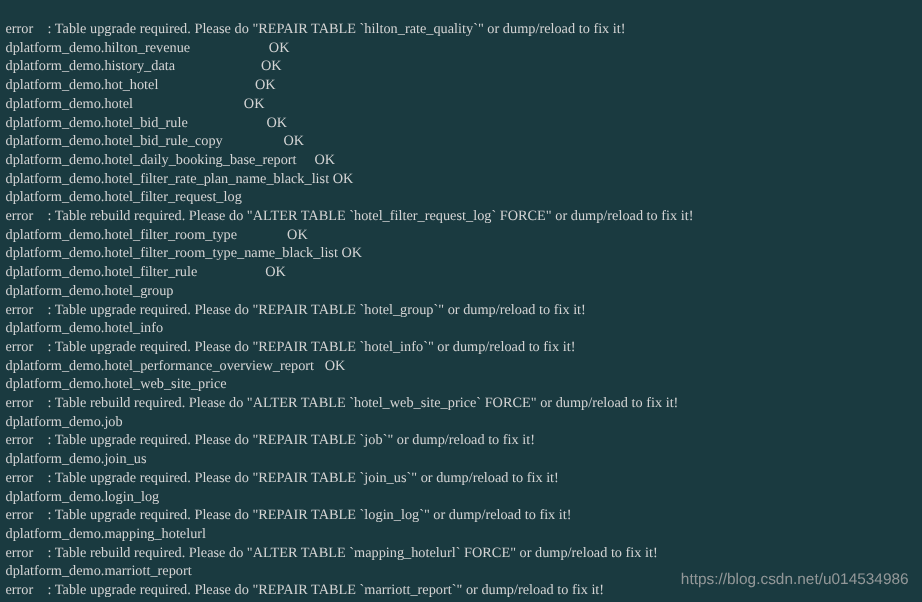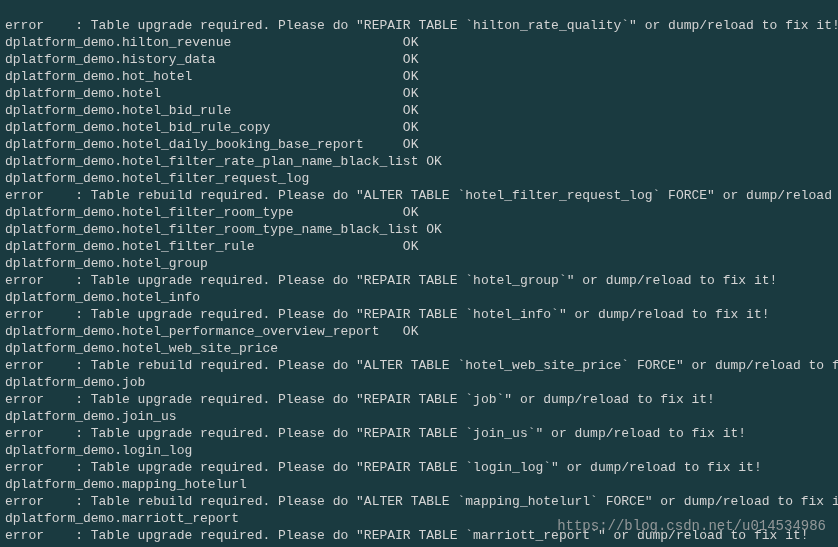--- a/index.html
+++ b/index.html
@@ -19,28 +19,29 @@
       overflow: hidden;
       position: relative;
     }
     .terminal {
       padding: 0 5px;
       white-space: pre;
     }
     .line {
       display: block;
       white-space: pre;
+      font-family: Liberation Serif, serif;
     }
     .watermark {
       position: absolute;
       bottom: 12px;
       right: 12px;
       color: #a8a8a8;
       font-size: 14px;
-      font-family: Liberation Mono, monospace;
+      font-family: Liberation Sans, sans-serif;
       opacity: 0.85;
     }
   </style>
 </head>
 <body>
 
 <div class="terminal" id="terminal-container">
 <span class="line">error    : Table upgrade required. Please do "REPAIR TABLE `hilton_rate_quality`" or dump/reload to fix it!</span><span class="line">dplatform_demo.hilton_revenue                      OK</span><span class="line">dplatform_demo.history_data                        OK</span><span class="line">dplatform_demo.hot_hotel                           OK</span><span class="line">dplatform_demo.hotel                               OK</span><span class="line">dplatform_demo.hotel_bid_rule                      OK</span><span class="line">dplatform_demo.hotel_bid_rule_copy                 OK</span><span class="line">dplatform_demo.hotel_daily_booking_base_report     OK</span><span class="line">dplatform_demo.hotel_filter_rate_plan_name_black_list OK</span><span class="line">dplatform_demo.hotel_filter_request_log</span><span class="line">error    : Table rebuild required. Please do "ALTER TABLE `hotel_filter_request_log` FORCE" or dump/reload to fix it!</span><span class="line">dplatform_demo.hotel_filter_room_type              OK</span><span class="line">dplatform_demo.hotel_filter_room_type_name_black_list OK</span><span class="line">dplatform_demo.hotel_filter_rule                   OK</span><span class="line">dplatform_demo.hotel_group</span><span class="line">error    : Table upgrade required. Please do "REPAIR TABLE `hotel_group`" or dump/reload to fix it!</span><span class="line">dplatform_demo.hotel_info</span><span class="line">error    : Table upgrade required. Please do "REPAIR TABLE `hotel_info`" or dump/reload to fix it!</span><span class="line">dplatform_demo.hotel_performance_overview_report   OK</span><span class="line">dplatform_demo.hotel_web_site_price</span><span class="line">error    : Table rebuild required. Please do "ALTER TABLE `hotel_web_site_price` FORCE" or dump/reload to fix it!</span><span class="line">dplatform_demo.job</span><span class="line">error    : Table upgrade required. Please do "REPAIR TABLE `job`" or dump/reload to fix it!</span><span class="line">dplatform_demo.join_us</span><span class="line">error    : Table upgrade required. Please do "REPAIR TABLE `join_us`" or dump/reload to fix it!</span><span class="line">dplatform_demo.login_log</span><span class="line">error    : Table upgrade required. Please do "REPAIR TABLE `login_log`" or dump/reload to fix it!</span><span class="line">dplatform_demo.mapping_hotelurl</span><span class="line">error    : Table rebuild required. Please do "ALTER TABLE `mapping_hotelurl` FORCE" or dump/reload to fix it!</span><span class="line">dplatform_demo.marriott_report</span><span class="line">error    : Table upgrade required. Please do "REPAIR TABLE `marriott_report`" or dump/reload to fix it!</span><span class="line">dplatform_demo.menu</span></div>
 
 <div class="watermark">https://blog.csdn.net/u014534986</div>

